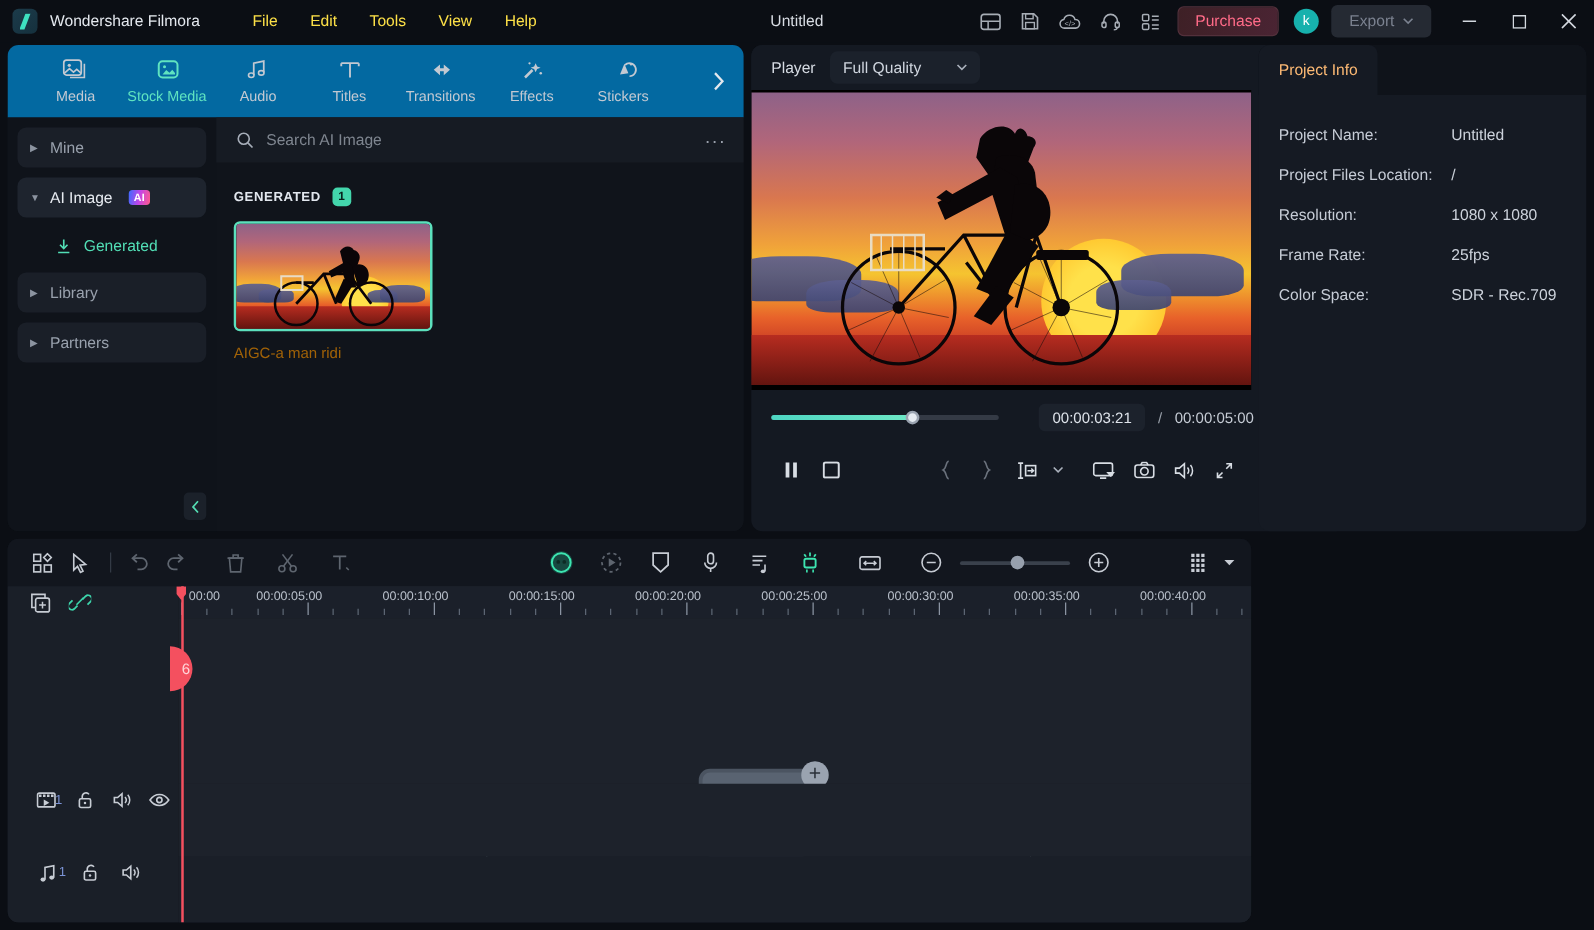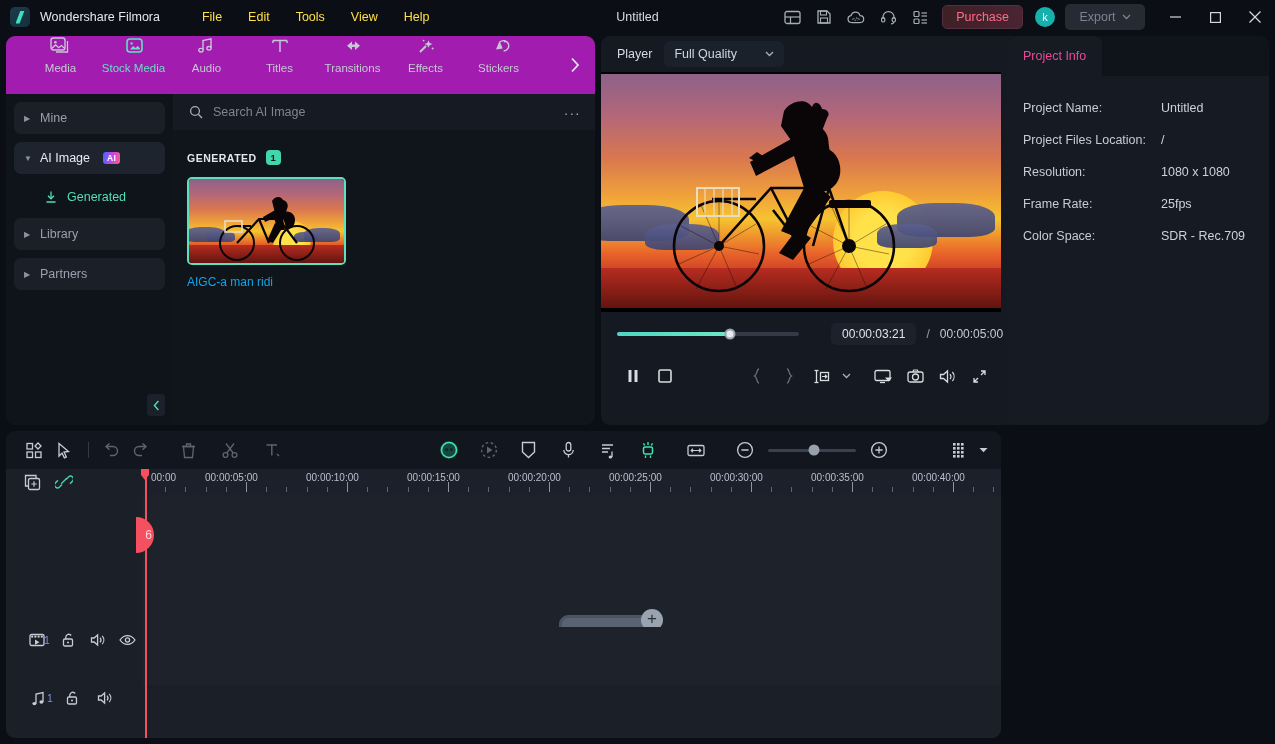--- a/index.html
+++ b/index.html
@@ -62,22 +62,22 @@
     font-size: 12.5px; color: #7b8290; margin: 0 10px 0 4px;
   }
   .win-btn { width: 40px; height: 34px; display: flex; align-items: center; justify-content: center; }
 
   
   .media-panel {
     position: absolute; left: 6px; top: 36px; width: 589px; height: 389px;
     background: #0f131a; border-radius: 9px; overflow: hidden;
   }
   .ribbon {
-    height: 58px; display: flex; padding-left: 18px;
-    background: #a21caf; position: relative;
+    height: 58px; display: flex; align-items: center; padding-left: 18px;
+    background: #0369a1; position: relative;
   }
   .ribbon-tab {
     width: 73px; display: flex; flex-direction: column; align-items: center; gap: 6px;
     cursor: default;
   }
   .ribbon-tab .rlabel { font-size: 11.5px; color: #c3c9d2; }
   .ribbon-tab.active .rlabel { color: #5fe3c0; }
   .ribbon-chev {
     position: absolute; right: 10px; top: 50%; transform: translateY(-50%);
     width: 20px; height: 28px; display: flex; align-items: center; justify-content: center;
@@ -131,21 +131,21 @@
     background: #43d6ac; color: #07201b; font-size: 9.5px; font-weight: bold;
     border-radius: 4px; min-width: 15px; height: 15px; padding: 0 4px;
     display: flex; align-items: center; justify-content: center;
   }
   .thumb-wrap { padding: 12px 0 0 14px; width: 175px; }
   .thumb {
     width: 159px; height: 88px; border-radius: 5px;
     border: 2px solid #5ce0bd; overflow: hidden; position: relative;
   }
   .thumb-label {
-    margin-top: 10px; font-size: 12px; color: #0ea5e9;
+    margin-top: 10px; font-size: 12px; color: #a16207;
     white-space: nowrap; overflow: hidden;
   }
 
   
   .art { position: relative; width: 100%; height: 100%; overflow: hidden;
     background: linear-gradient(#8e6288 0%, #b1667a 17%, #d9774f 36%, #f0a23a 52%, #f5c430 62%, #e8622a 77%, #c23323 88%, #7e1d1c 100%); }
   .art .sun { position: absolute; border-radius: 50%;
     background: radial-gradient(circle,#ffe14a 40%,#ffc62e 75%,#ffae25 100%); }
   .art .sea { position: absolute; left:0; right:0; bottom:0;
     background: linear-gradient(#b72c20,#63140f); }
@@ -192,21 +192,21 @@
   .pbtn { width: 32px; height: 32px; display: flex; align-items: center; justify-content: center; }
 
   
   .info-panel {
     position: absolute; left: 1007px; top: 36px; width: 262px; height: 389px;
     background: #151a23; border-radius: 9px; overflow: hidden;
   }
   .info-tabbar { height: 40px; background: #0f131a; display: flex; align-items: flex-end; }
   .info-tab {
     height: 40px; padding: 0 16px; display: flex; align-items: center;
-    font-size: 12.5px; color: #ec4899; background: #151a23;
+    font-size: 12.5px; color: #fdba74; background: #151a23;
     border-radius: 7px 7px 0 0;
   }
   .info-rows { padding: 16px 16px 0 16px; }
   .info-row { display: flex; height: 32px; align-items: center; }
   .info-key { width: 138px; font-size: 12.5px; color: #c6ccd6; }
   .info-val { font-size: 12.5px; color: #ccd2db; }
 
   
   .timeline {
     position: absolute; left: 6px; top: 431px; width: 995px; height: 307px;

